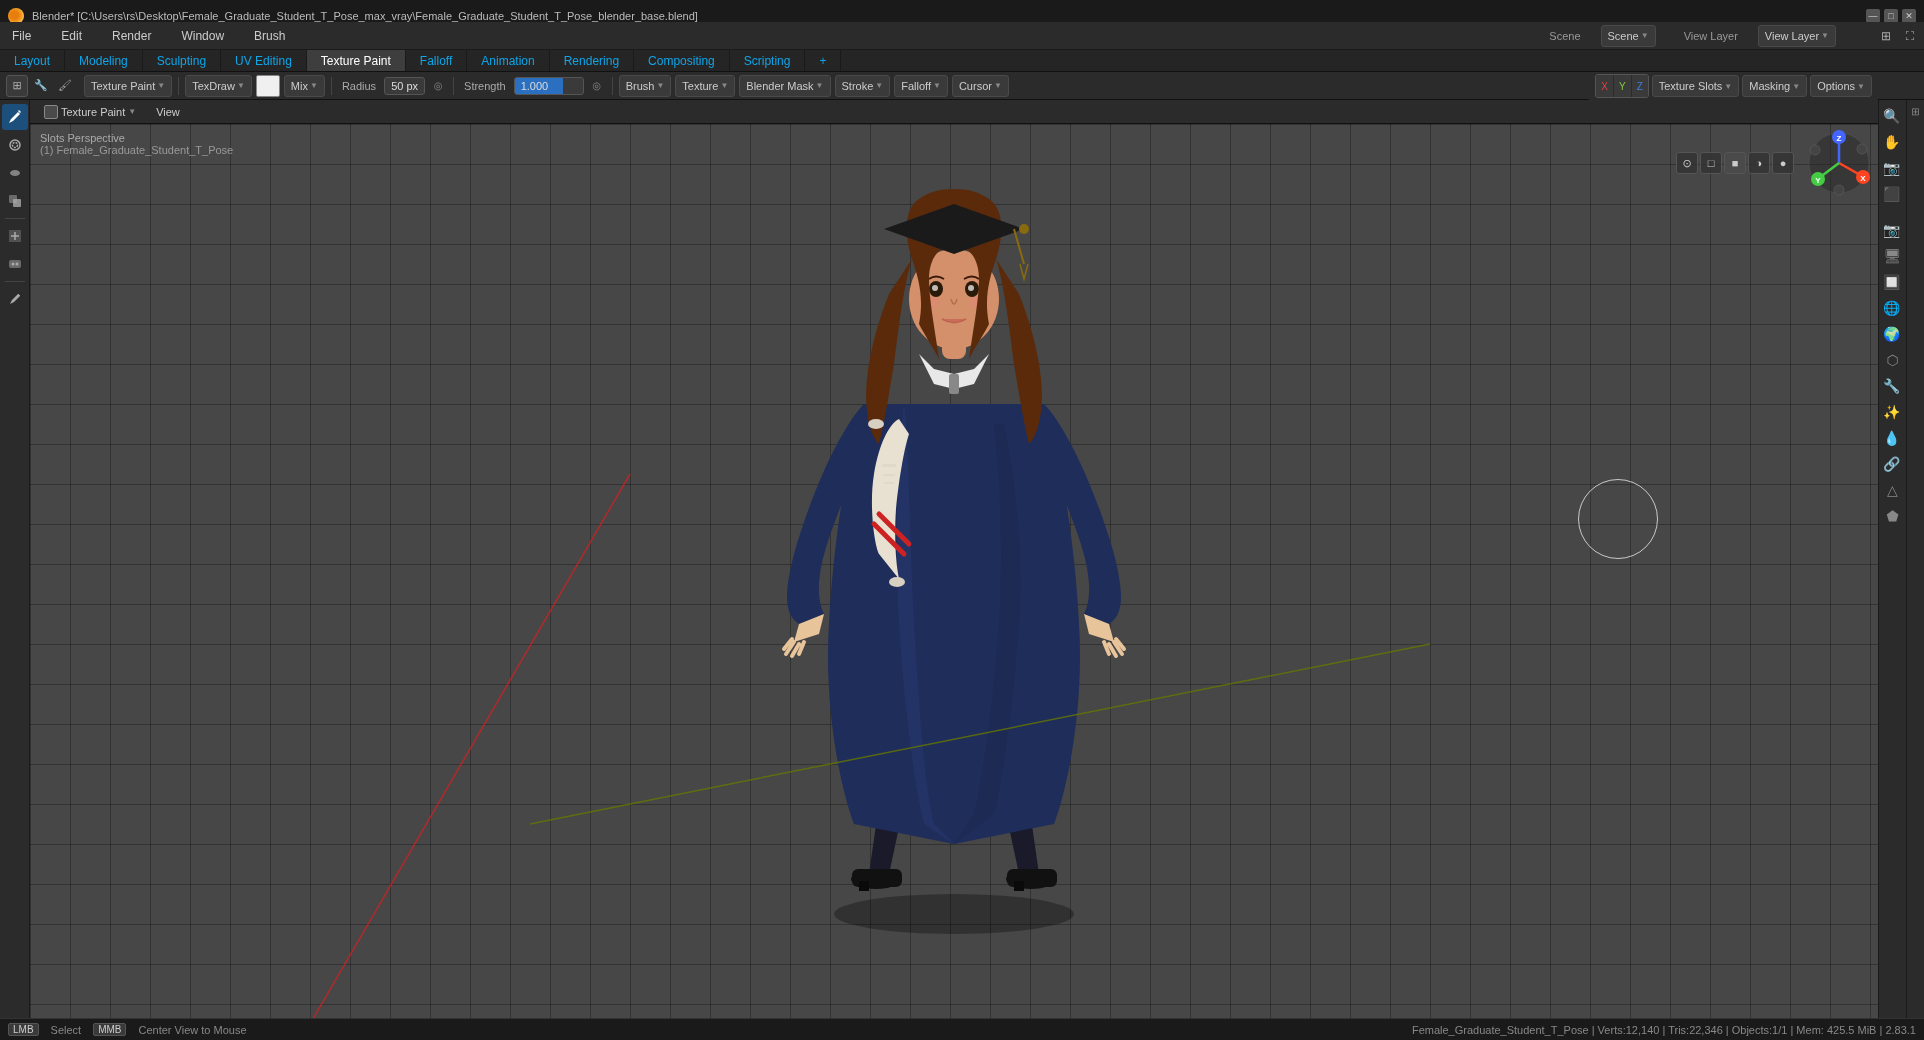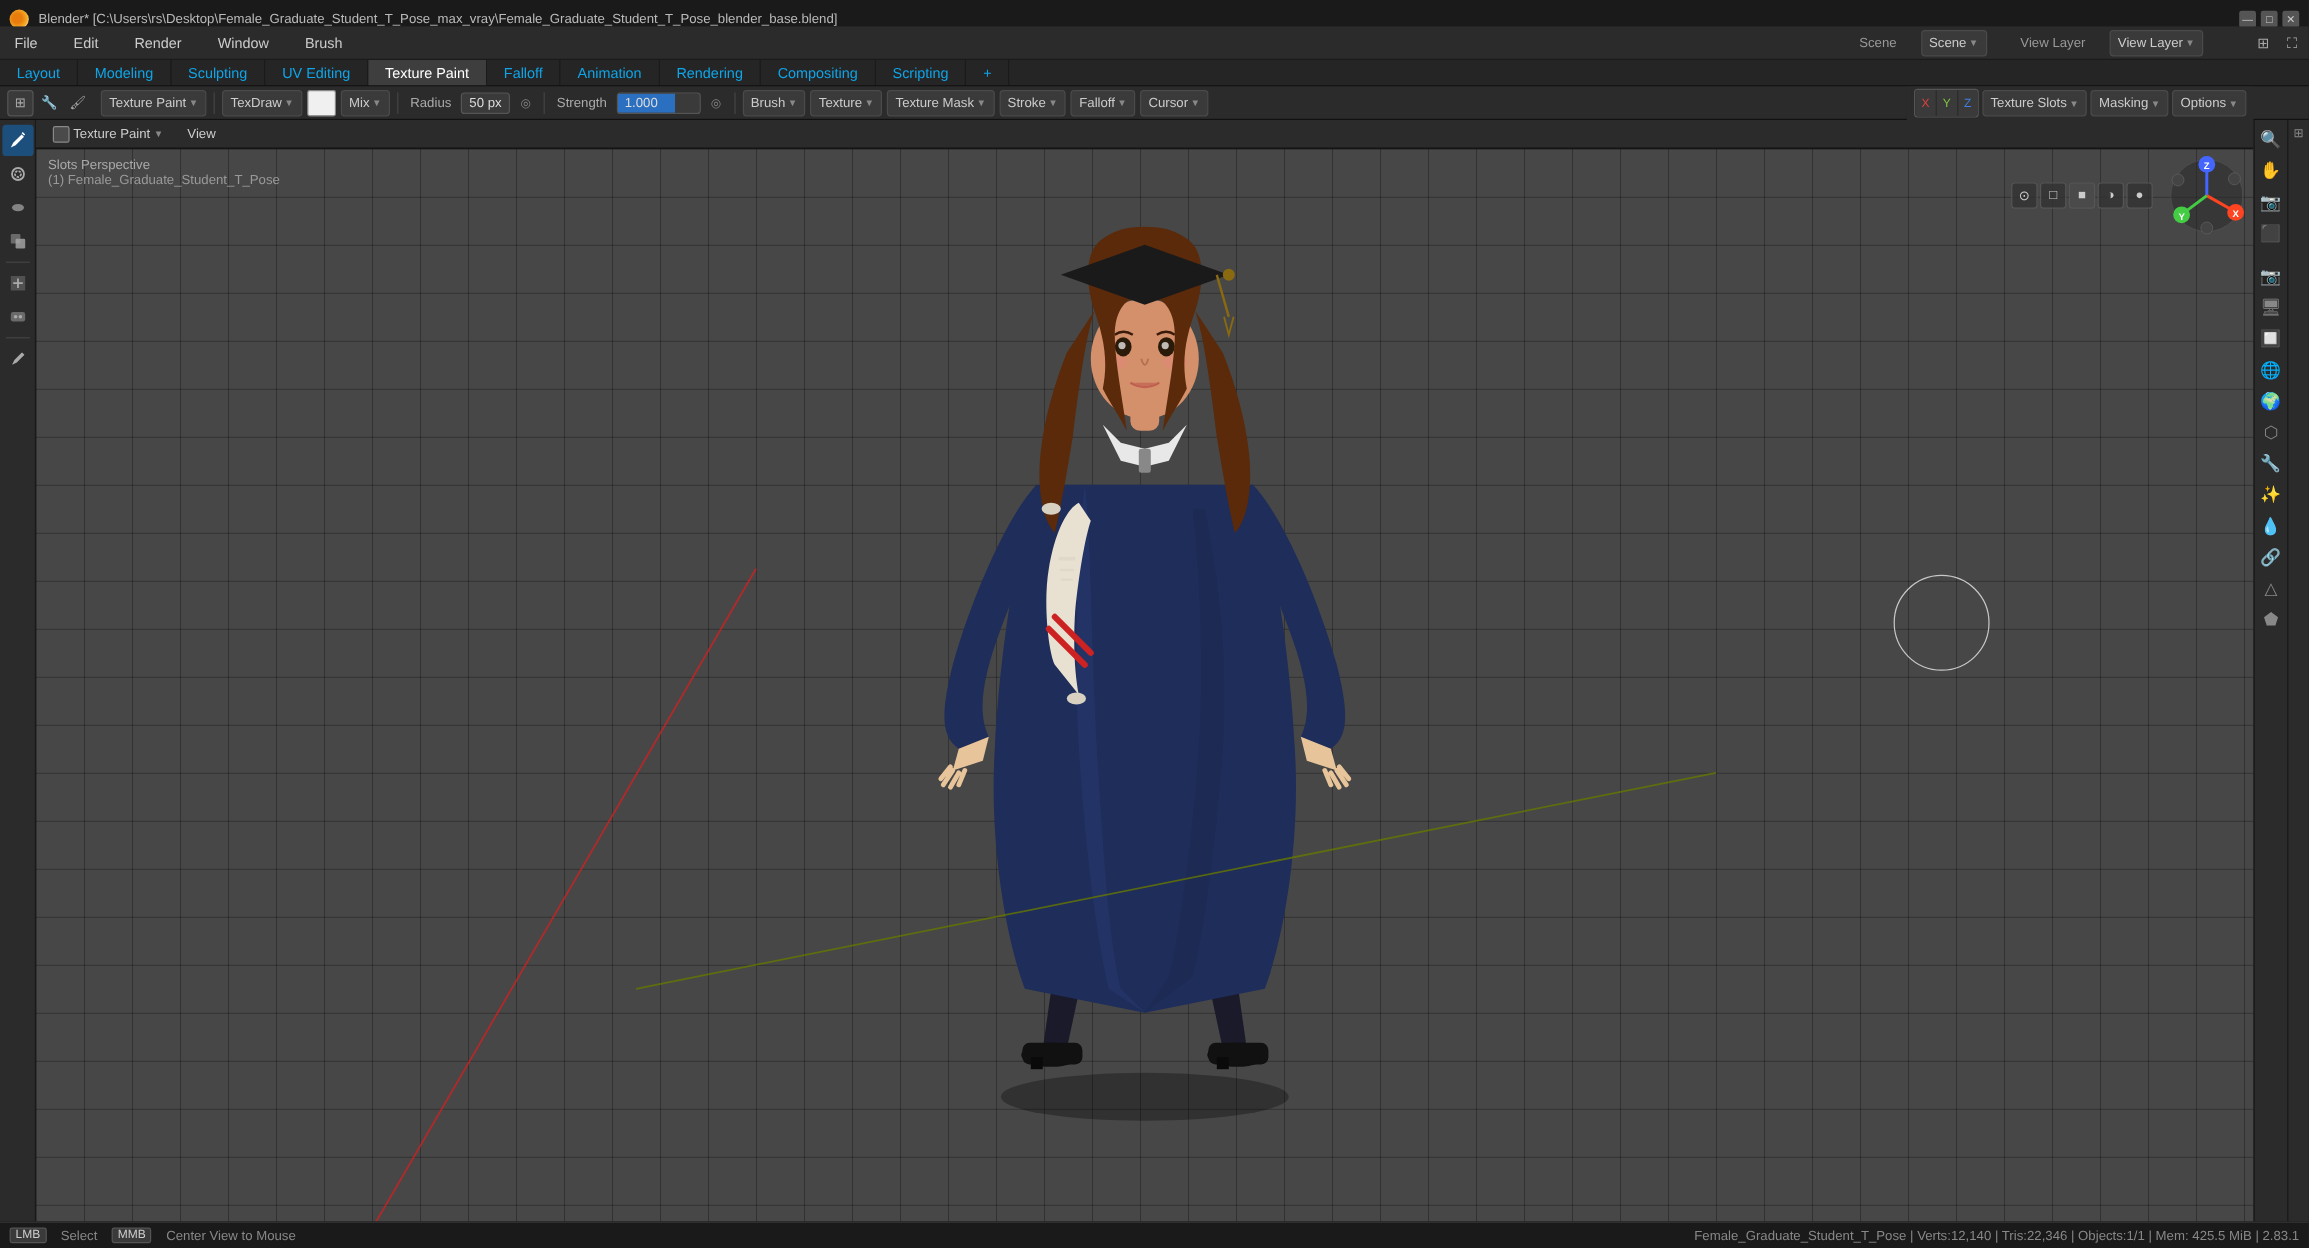--- a/index.html
+++ b/index.html
@@ -499,21 +499,21 @@
     <span>Brush</span>
     <span class="caret">▼</span>
   </div>
 
   <div class="tb-dropdown">
     <span>Texture</span>
     <span class="caret">▼</span>
   </div>
 
   <div class="tb-dropdown">
-    <span>Texture Mask</span>
+    <span>Blender Mask</span>
     <span class="caret">▼</span>
   </div>
 
   <div class="tb-dropdown">
     <span>Stroke</span>
     <span class="caret">▼</span>
   </div>
 
   <div class="tb-dropdown">
     <span>Falloff</span>

